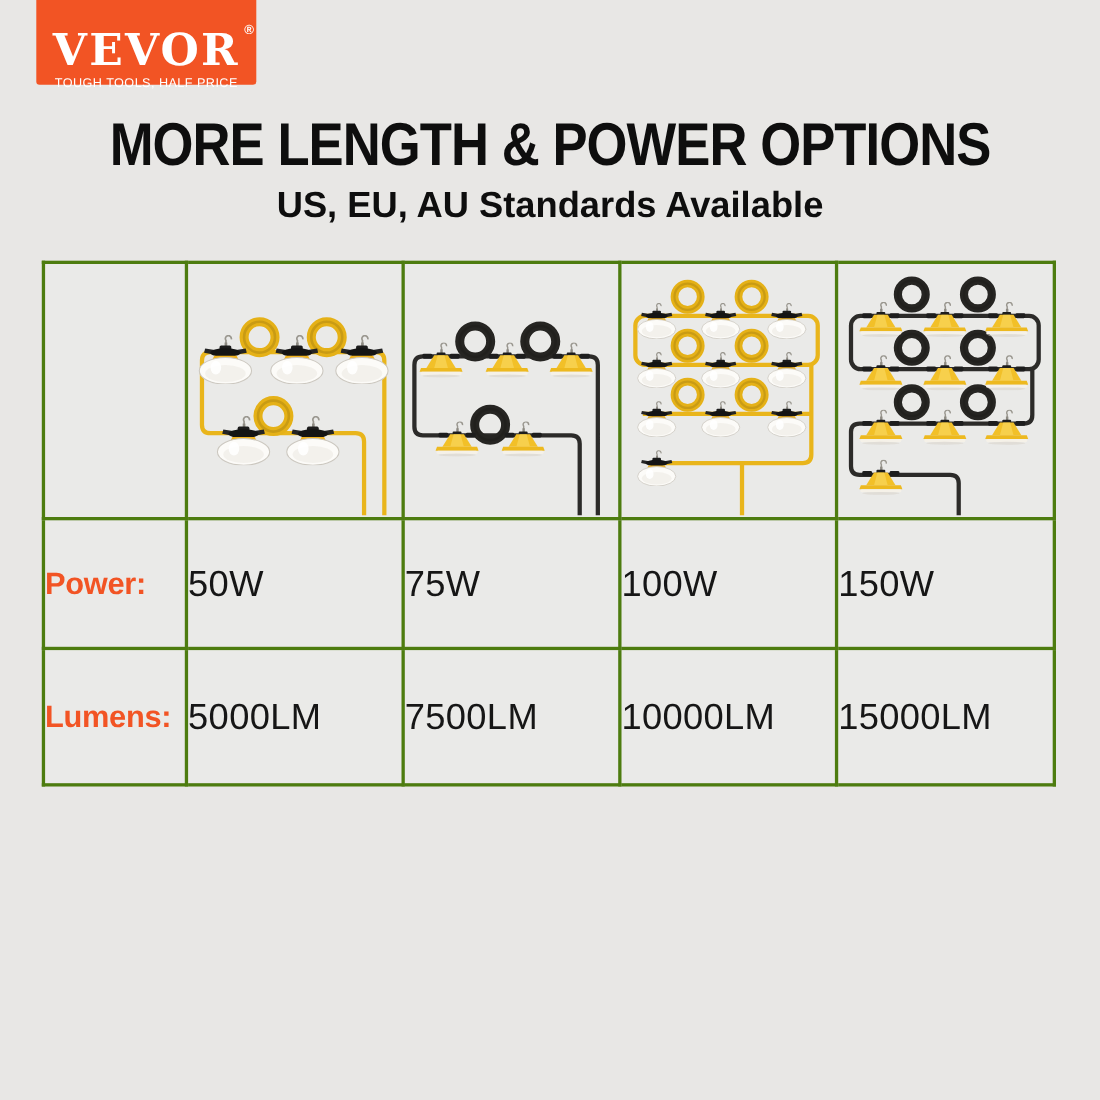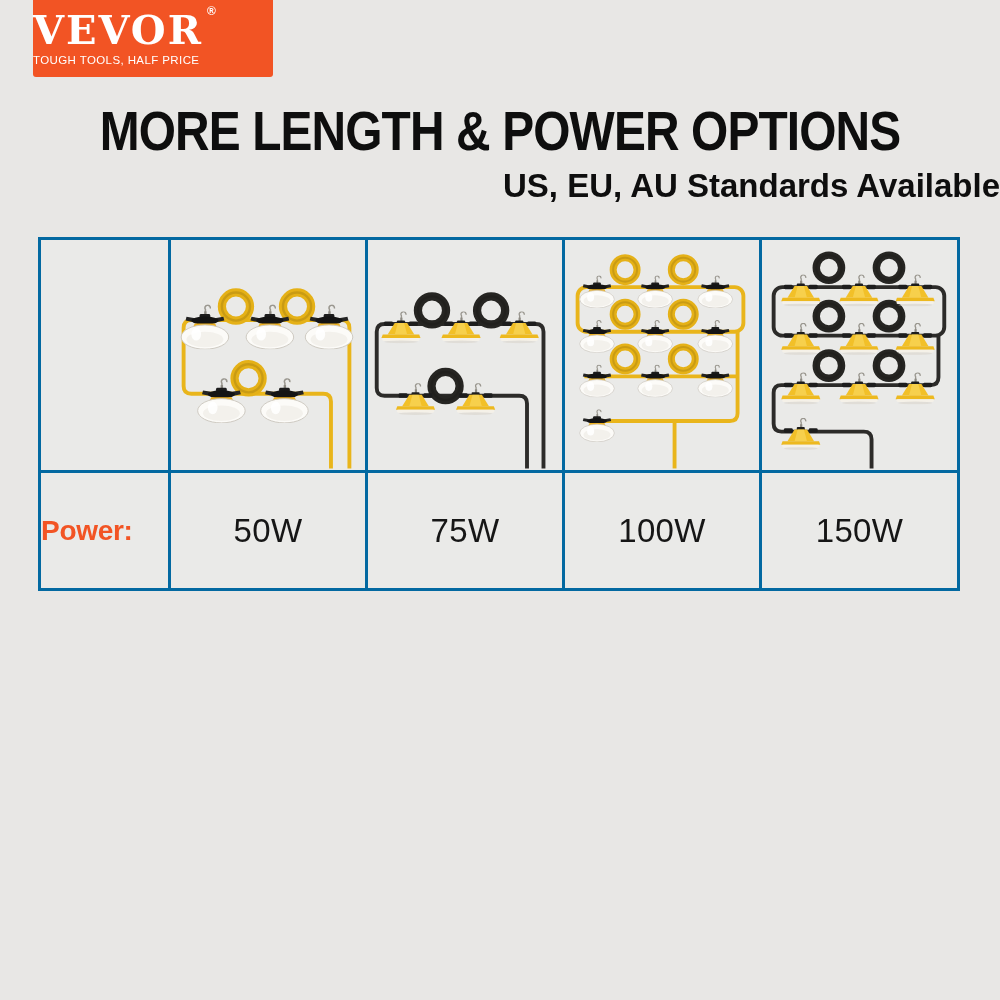--- a/index.html
+++ b/index.html
@@ -6,23 +6,23 @@
   body{
     width:1000px;height:1000px;
     background:#e8e7e5;
     font-family:"Liberation Sans",sans-serif;
     position:relative;overflow:hidden;
   }
   .canvas{position:absolute;inset:0;width:1000px;height:1000px}
 
   
   .logo{
-    position:absolute;left:33px;top:0;width:240px;height:77px;
+    position:absolute;left:33px;top:0;width:200px;height:77px;
     background:#f25424;border-radius:0 0 3px 3px;
-    color:#fff;box-sizing:border-box;padding-top:9px;
+    color:#fff;text-align:center;box-sizing:border-box;padding-top:25px;
   }
   .logo-word{
     font-family:"DejaVu Serif","Liberation Serif",serif;
     font-size:40px;font-weight:800;letter-spacing:2px;line-height:1.05;
     position:relative;display:inline-block;
   }
   .logo-reg{
     position:absolute;top:-4px;right:-15px;
     font-family:"Liberation Sans",sans-serif;font-size:12px;font-weight:700;
   }
@@ -30,39 +30,39 @@
 
   
   .title{
     position:absolute;top:101px;left:0;width:1000px;margin:0;
     text-align:center;font-size:55px;line-height:1.1;font-weight:800;
     color:#0e0e0e;letter-spacing:-1px;white-space:nowrap;
     transform:scaleX(.87);
   }
   .subtitle{
     position:absolute;top:167px;left:0;width:1000px;margin:0;
-    text-align:right;font-size:33px;font-weight:700;color:#0e0e0e;
+    text-align:center;font-size:33px;font-weight:700;color:#0e0e0e;
   }
 
   
   table.spec{
     position:absolute;left:38px;top:237px;
     border-collapse:collapse;table-layout:fixed;
   }
   table.spec td{
-    border:3px solid #0369a1;background:#eaeae8;
+    border:3px solid #4d7c0f;background:#eaeae8;
     box-sizing:border-box;padding:0;vertical-align:middle;
   }
   td.lbl{
     padding-left:11px;padding-right:4px;
     font-size:28px;font-weight:700;line-height:1.2;letter-spacing:-.3px;
     color:#f25424;text-align:left;
   }
   td.val{
-    text-align:center;font-size:33px;font-weight:400;color:#161616;
+    font-size:33px;font-weight:400;color:#161616;
     letter-spacing:.3px;
   }
   td.img-cell{vertical-align:top}
   svg.pimg{display:block;width:191px;height:227px}
   .cable{fill:none;stroke-width:4}
   .cable-y{stroke:#e9b51b}
   .cable-b{stroke:#2c2b29}
 </style>
 </head>
 <body>
@@ -207,15 +207,22 @@
     <tr style="height:118px">
       <td class="lbl">Power:</td>
       <td class="val">50W</td>
       <td class="val">75W</td>
       <td class="val">100W</td>
       <td class="val">150W</td>
     </tr>
 
 
 
+    <tr style="height:124px">
+      <td class="lbl">Lumens:</td>
+      <td class="val">5000LM</td>
+      <td class="val">7500LM</td>
+      <td class="val">10000LM</td>
+      <td class="val">15000LM</td>
+    </tr>
   </tbody>
     </table>
 </div>
 
 </body></html>

